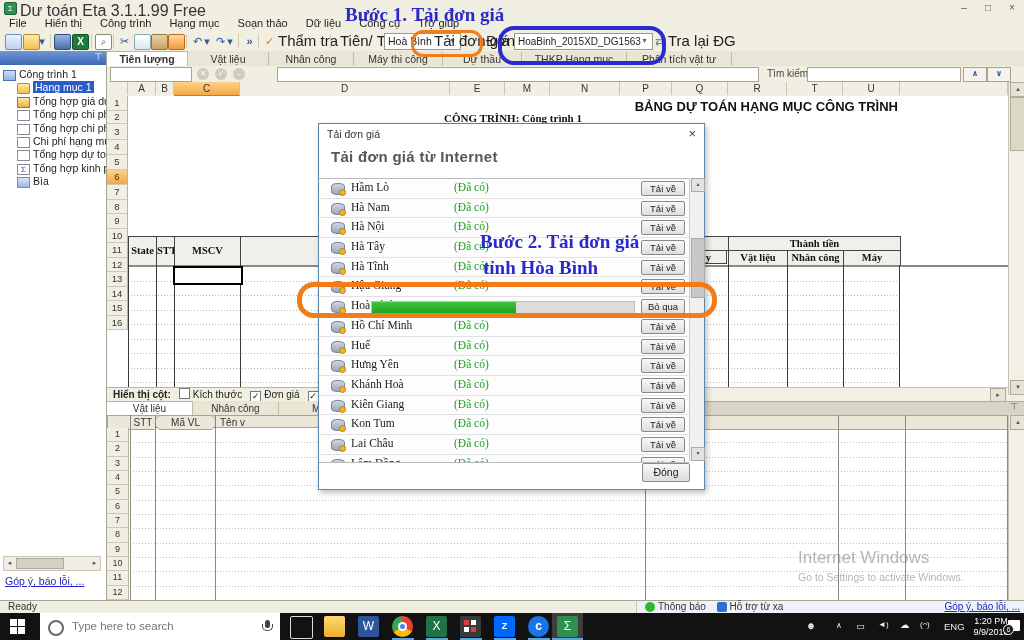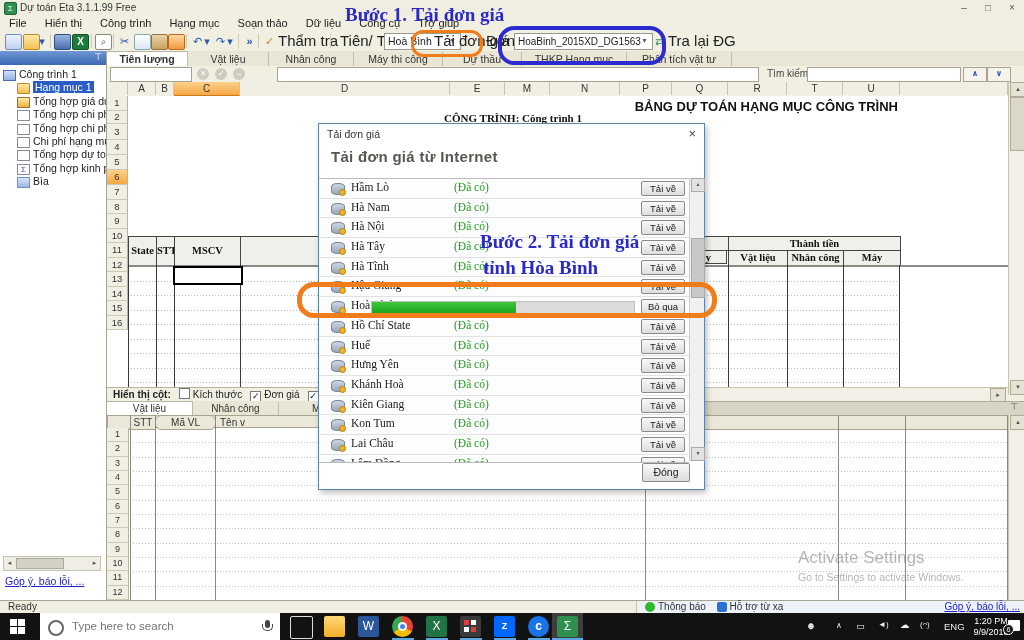--- a/index.html
+++ b/index.html
@@ -1,21 +1,21 @@
 <!DOCTYPE html>
 <html><head>
 <meta charset="utf-8">
 <style>
   html,body{margin:0;padding:0;background:#444;}
   #screen{position:relative;width:1024px;height:640px;overflow:hidden;background:#f1efe2;
     font-family:"Liberation Sans","DejaVu Sans",sans-serif;font-size:11px;color:#222;}
   
   #titlebar{position:absolute;left:0;top:0;width:1024px;height:16px;background:#f0eee1;border-bottom:1px solid #d8d4c0;}
   #app-icon{position:absolute;left:4px;top:2px;width:11px;height:11px;background:#2f8f4e;border:1px solid #1c6436;border-radius:2px;color:#fff;font-size:8px;line-height:11px;text-align:center;}
-  #title-text{position:absolute;left:20px;top:2px;font-size:10px;color:#333;}
+  #title-text{position:absolute;left:20px;top:2px;font-size:16px;color:#333;}
   .wctl{position:absolute;top:0;width:24px;height:16px;text-align:center;line-height:15px;font-size:10px;color:#555;}
   #menubar{position:absolute;left:0;top:16px;width:1024px;height:16px;background:#f1efe2;}
   .mitem{display:inline-block;padding:1px 9px;font-size:11px;color:#222;}
   #toolbar{position:absolute;left:0;top:32px;width:1024px;height:19px;background:#f1efe2;border-bottom:1px solid #d8d4c0;}
   .tico{position:absolute;top:2px;width:15px;height:14px;border-radius:2px;font-size:10px;line-height:14px;text-align:center;}
   .tsep{position:absolute;top:2px;width:1px;height:14px;background:#cfcbb6;}
   .tbtn{position:absolute;top:1px;height:15px;line-height:15px;font-size:15px;color:#222;padding:0 4px;border-radius:2px;}
   .combo{position:absolute;top:1px;height:15px;background:#fff;border:1px solid #9a9a8c;font-size:10.5px;line-height:14px;padding-left:3px;color:#222;}
   .combo .car{position:absolute;right:1px;top:0;width:13px;height:13px;color:#567;font-size:8px;text-align:center;line-height:13px;}
   
@@ -358,21 +358,21 @@
       <div class="bvline" style="left: 645px;"></div>
       <div class="bvline" style="left: 838px;"></div>
       <div class="bvline" style="left: 905px;"></div>
       <div class="bvline" style="left: 1007px;"></div>
     </div>
   <div id="bvscroll">
     <span class="varrow" style="top:0;">▴</span>
   </div>
 
   <div id="watermark">
-    <div class="w1">Activate Settings</div>
+    <div class="w1">Internet Windows</div>
     <div class="w2">Go to Settings to activate Windows.</div>
   </div>
 
   <div id="statusbar">
     <span style="position:absolute;left:8px;top:0;">Ready</span>
     <div id="statstrip">
       <span class="sticon" style="background:#2eb82e;"></span><span>Thông báo</span>
       <span class="sticon" style="background:#2b6fd4;border-radius:2px;"></span><span>Hỗ trợ từ xa</span>
       <span id="stat-link">Góp ý, báo lỗi, ...</span>
     </div>
@@ -474,21 +474,21 @@
         <div class="prow">
           <span class="db"></span>
           <span class="pname">Hoà Bình</span>
           <span class="ptrack">
             <span class="pfill" style="width: 55%;"></span>
           </span>
           <span class="pbtn">Bỏ qua</span>
         </div>
         <div class="prow">
           <span class="db"></span>
-          <span class="pname">Hồ Chí State</span>
+          <span class="pname">Hồ Chí Minh</span>
           <span class="pstat">(Đã có)</span>
           <span class="pbtn">Tải về</span>
         </div>
         <div class="prow">
           <span class="db"></span>
           <span class="pname">Huế</span>
           <span class="pstat">(Đã có)</span>
           <span class="pbtn">Tải về</span>
         </div>
         <div class="prow">

